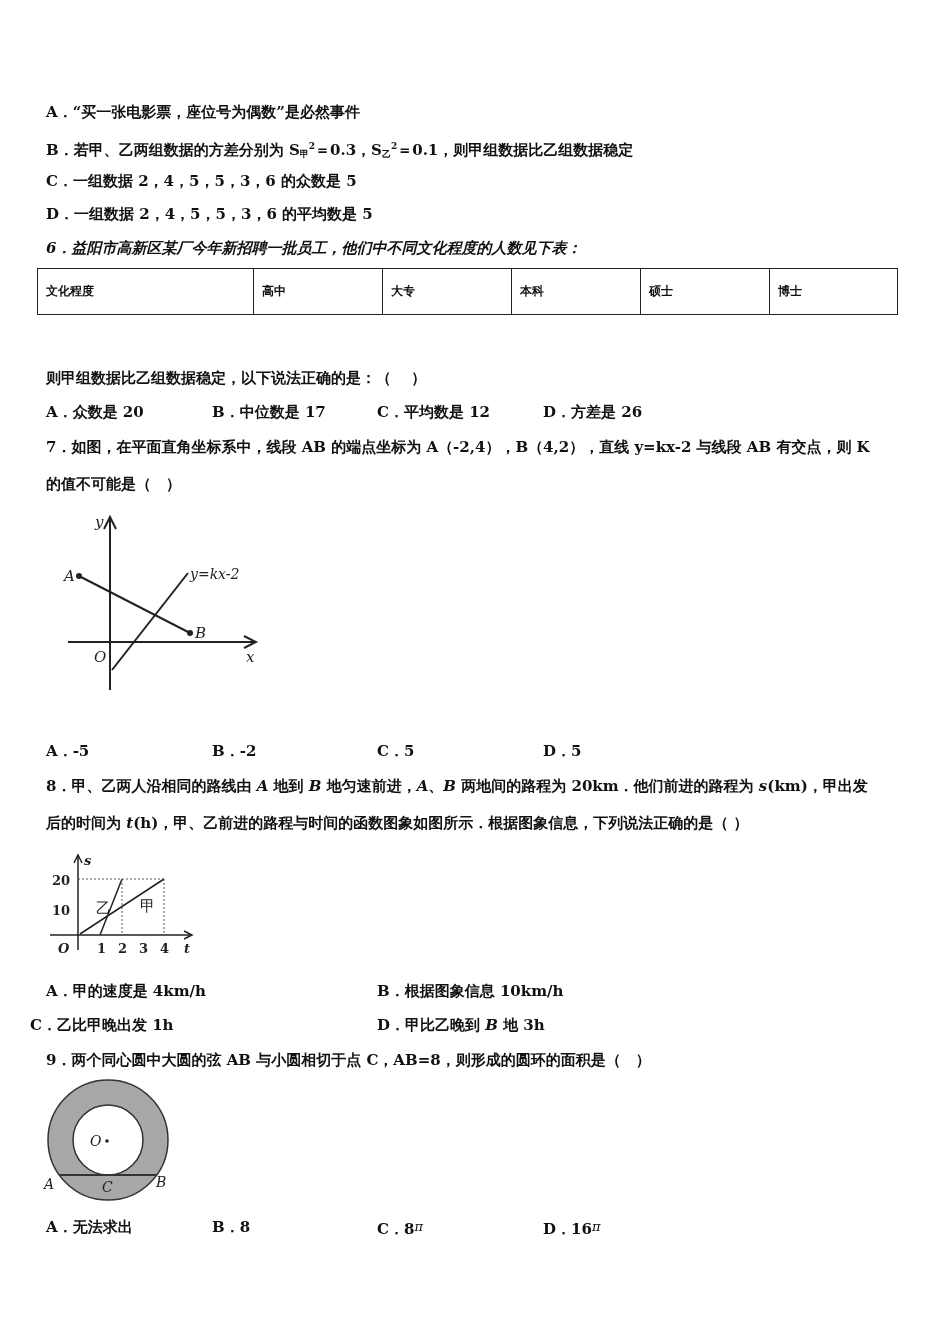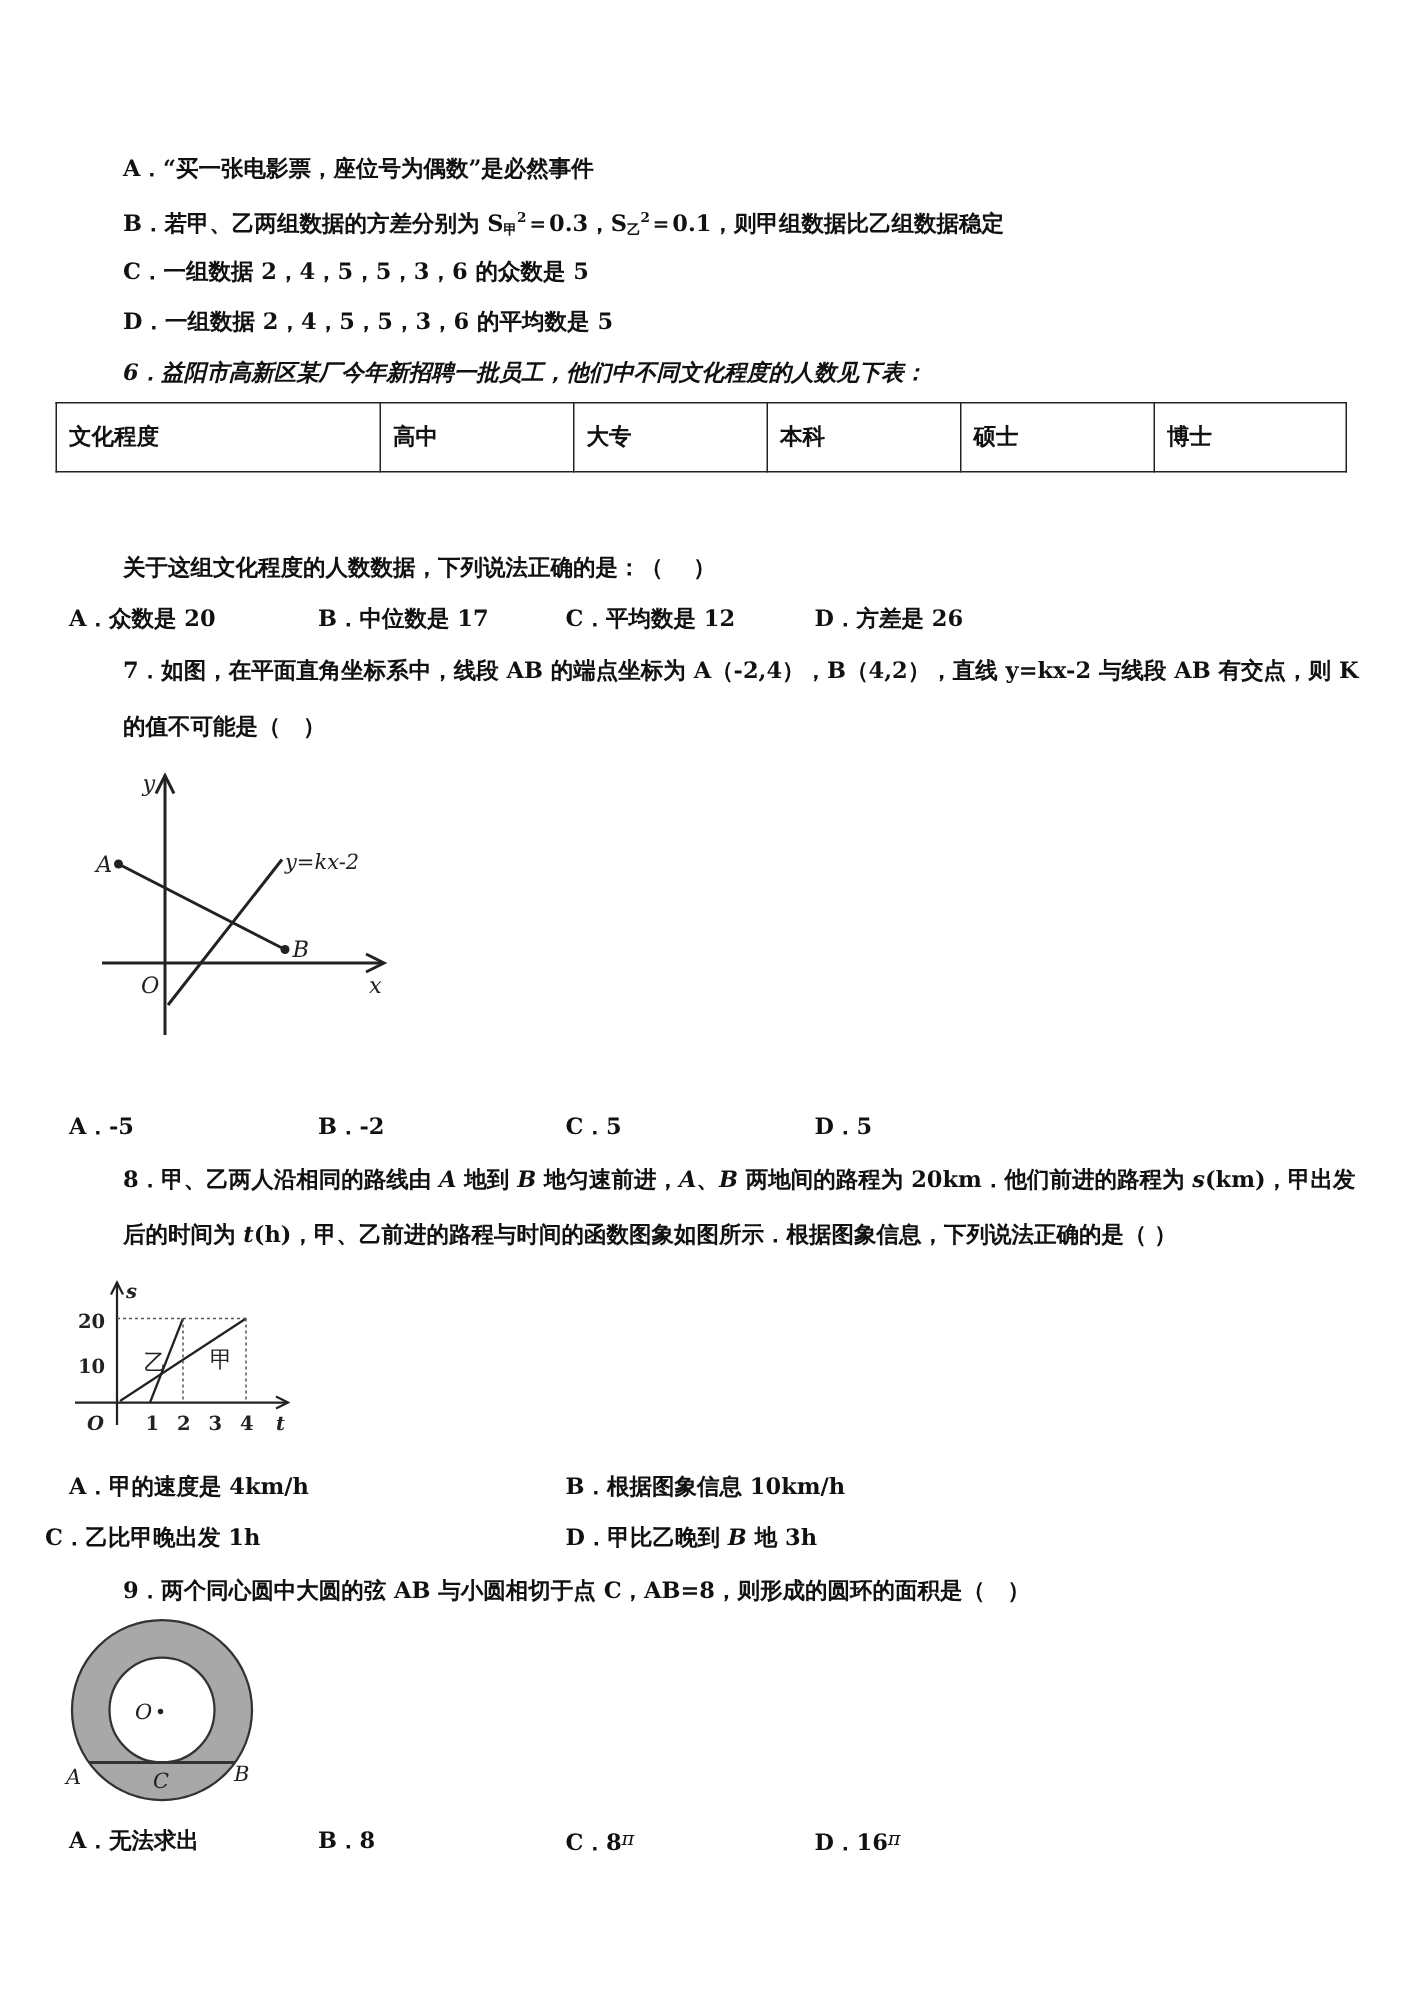--- a/index.html
+++ b/index.html
@@ -1,32 +1,32 @@
 <!DOCTYPE html>
 <html><head>
 <meta charset="utf-8">
 <style>
   html, body { margin: 0; padding: 0; background: #ffffff; }
   body {
     width: 950px; height: 1344px; position: relative; overflow: hidden;
     font-family: "DejaVu Serif", "Liberation Serif", serif;
     color: #111; font-weight: bold; font-size: 15px;
   }
-  .line { position: absolute; left: 46px; white-space: nowrap; line-height: 20px; margin-left: 36px; }
+  .line { position: absolute; left: 46px; white-space: nowrap; line-height: 20px; }
   .opt { position: absolute; white-space: nowrap; line-height: 20px; }
   sup.s { font-size: 9px; vertical-align: 6px; }
   sub.s { font-size: 9px; vertical-align: -2px; }
   i.it { font-style: italic; }
   table.edu {
     position: absolute; left: 37px; top: 268px; width: 860px;
     border-collapse: collapse; table-layout: fixed;
   }
   table.edu td {
     border: 1.5px solid #222; height: 45px; padding: 0 0 0 8px;
-    font-size: 15px; vertical-align: middle; margin-top: 28px;
+    font-size: 12px; vertical-align: middle; margin-top: 28px;
   }
   .fig { position: absolute; }
   .pi { font-style: italic; font-weight: normal; font-family: "DejaVu Serif", serif; font-size: 13px; vertical-align: 3px; }
 </style>
 </head>
 <body>
 
 <div class="line" style="top:102px;">A．“买一张电影票，座位号为偶数”是必然事件</div>
 <div class="line" style="top:136px;">
   <span>B．若甲、乙两组数据的方差分别为 S</span><sub class="s">甲</sub><sup class="s">2</sup><span>＝0.3，S</span><sub class="s">乙</sub><sup class="s">2</sup><span>＝0.1，则甲组数据比乙组数据稳定</span>
@@ -48,21 +48,21 @@
       <tr>
     <td>文化程度</td>
     <td>高中</td>
     <td>大专</td>
     <td>本科</td>
     <td>硕士</td>
     <td>博士</td>
   </tr>
 </tbody>
   </table>
-<div class="line" style="top:368px;">关于这组文化程度的人数数据，下列说法正确的是：（　 ）</div>
+<div class="line" style="top:368px;">则甲组数据比乙组数据稳定，以下说法正确的是：（　 ）</div>
 <div class="opt" style="left:46px; top:402px;">A．众数是 20</div>
 <div class="opt" style="left:212px; top:402px;">B．中位数是 17</div>
 <div class="opt" style="left:377px; top:402px;">C．平均数是 12</div>
 <div class="opt" style="left:543px; top:402px;">D．方差是 26</div>
 
 <div class="line" style="top:437px;">7．如图，在平面直角坐标系中，线段 AB 的端点坐标为 A（-2,4），B（4,2），直线 y=kx-2 与线段 AB 有交点，则 K</div>
 <div class="line" style="top:474px;">的值不可能是（　）</div>
 
 <svg class="fig" style="left:40px; top:505px;" width="240" height="200" viewBox="0 0 240 200">
   <g stroke="#222" stroke-width="2" fill="none">

